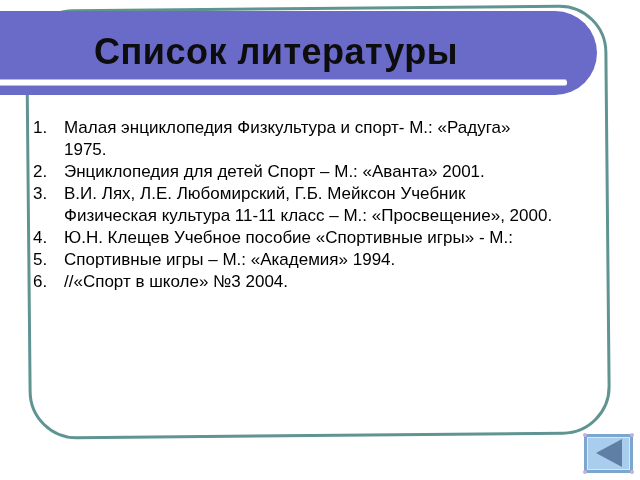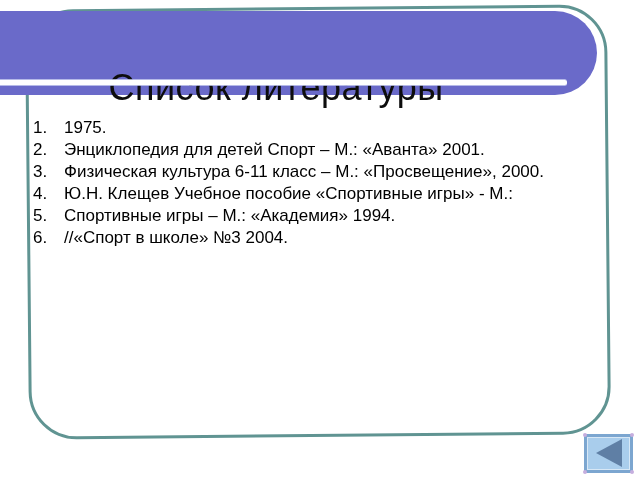--- a/index.html
+++ b/index.html
@@ -41,25 +41,24 @@
     border-radius:0 42px 42px 0;
     z-index:2;
   }
   .banner-title{
     position:absolute;
     left:0;top:21px;
     width:552px;
     text-align:center;
     font-size:36px;
     line-height:40px;
-    font-weight:normal;
+    font-weight:bold;
     letter-spacing:0.5px;
     color:var(--title-color);
     white-space:nowrap;
-    margin-top:36px;
   }
   .banner-underline{
     position:absolute;
     left:0;top:69px;
     width:567px;height:5px;
     background:#ffffff;
     border-radius:0 3px 3px 0;
     box-shadow:0 1px 0 rgba(200,205,240,0.8), 0 -1px 0 rgba(200,205,240,0.8);
   }
   
@@ -123,29 +122,31 @@
   <div class="content-panel"></div>
 
   <div class="title-banner">
     <div class="banner-title">Список литературы</div>
     <div class="banner-underline"></div>
   </div>
 
   <div class="refs">
       <div class="ref-item">
         <span class="ref-num">1.</span>
+        <div class="ref-line">Малая энциклопедия Физкультура и спорт- М.: «Радуга»</div>
         <div class="ref-line">1975.</div>
       </div>
       <div class="ref-item">
         <span class="ref-num">2.</span>
         <div class="ref-line">Энциклопедия для детей Спорт – М.: «Аванта» 2001.</div>
       </div>
       <div class="ref-item">
         <span class="ref-num">3.</span>
-        <div class="ref-line">Физическая культура 6-11 класс – М.: «Просвещение», 2000.</div>
+        <div class="ref-line">В.И. Лях, Л.Е. Любомирский, Г.Б. Мейксон Учебник</div>
+        <div class="ref-line">Физическая культура 11-11 класс – М.: «Просвещение», 2000.</div>
       </div>
       <div class="ref-item">
         <span class="ref-num">4.</span>
         <div class="ref-line">Ю.Н. Клещев Учебное пособие «Спортивные игры» - М.:</div>
       </div>
       <div class="ref-item">
         <span class="ref-num">5.</span>
         <div class="ref-line">Спортивные игры – М.: «Академия» 1994.</div>
       </div>
       <div class="ref-item">

